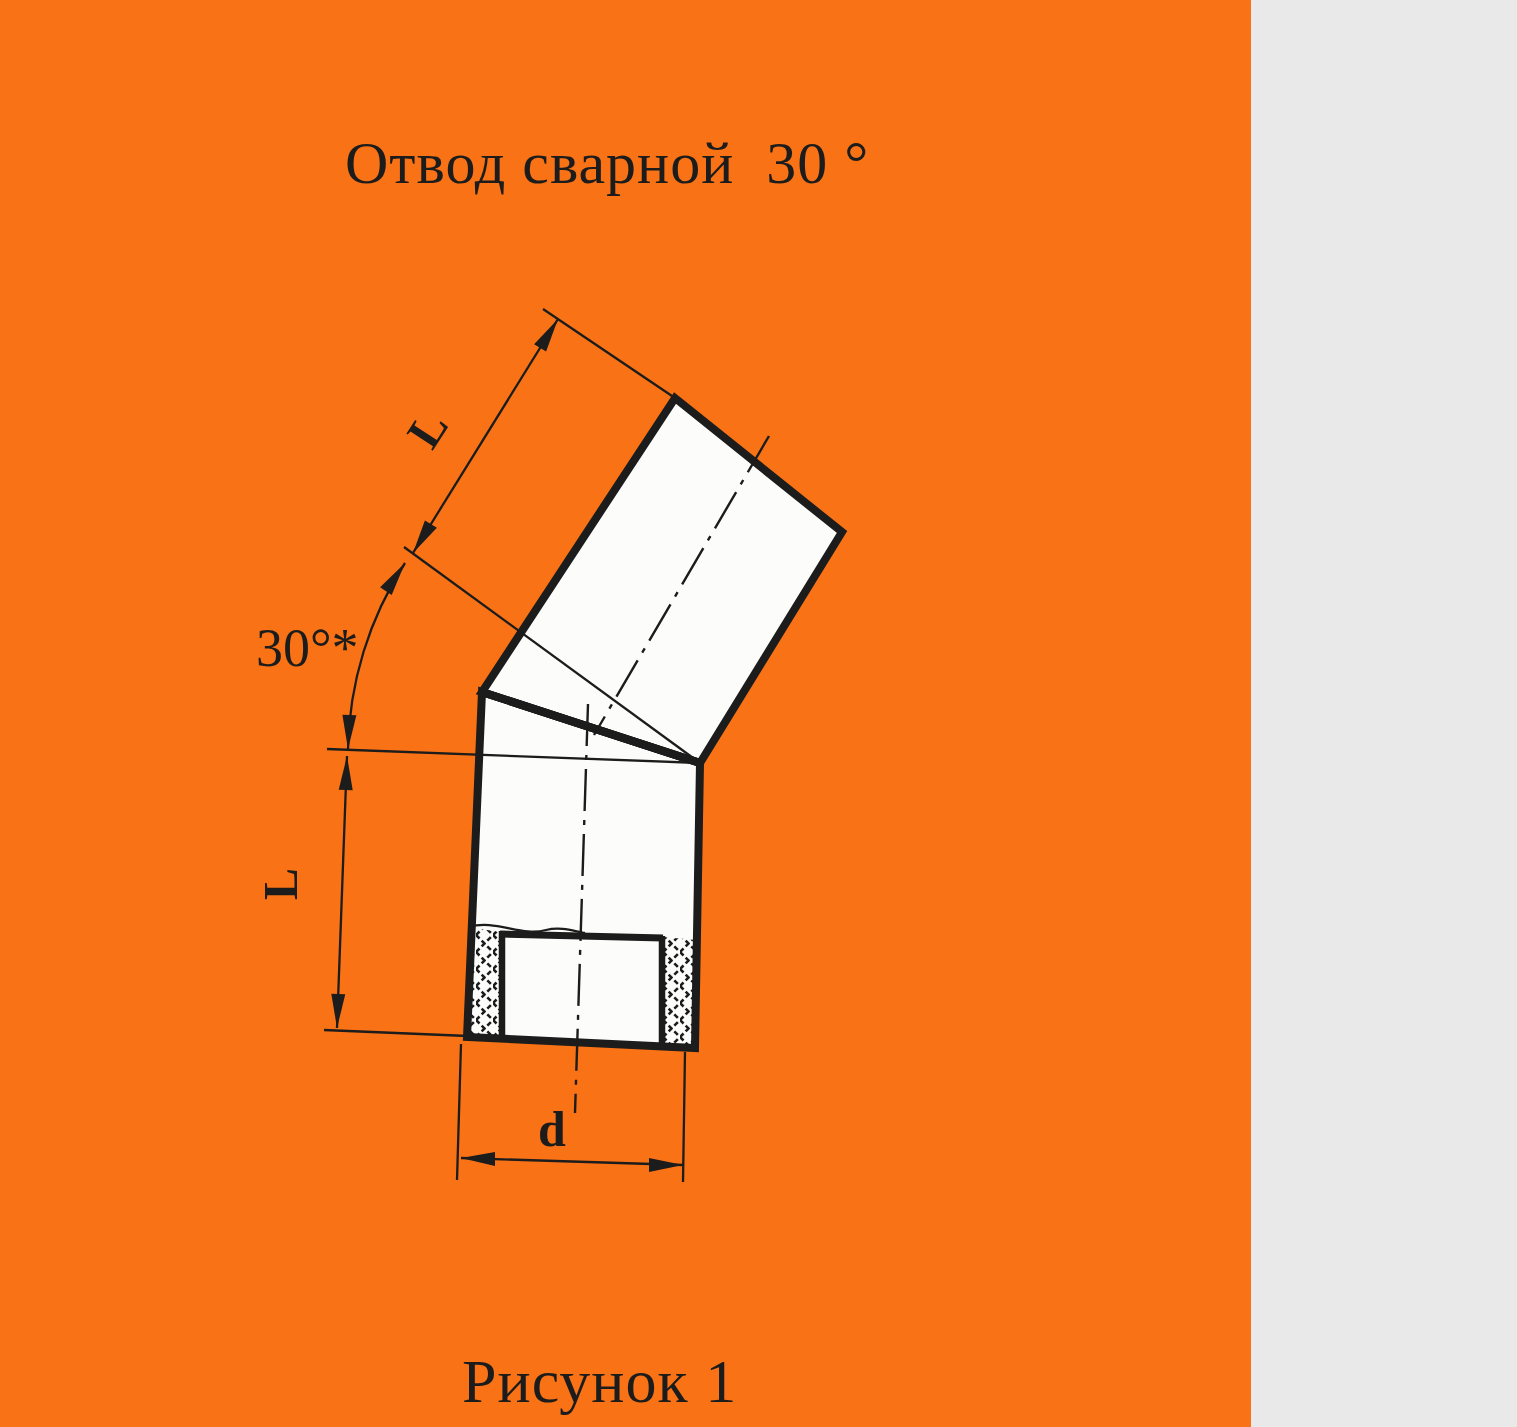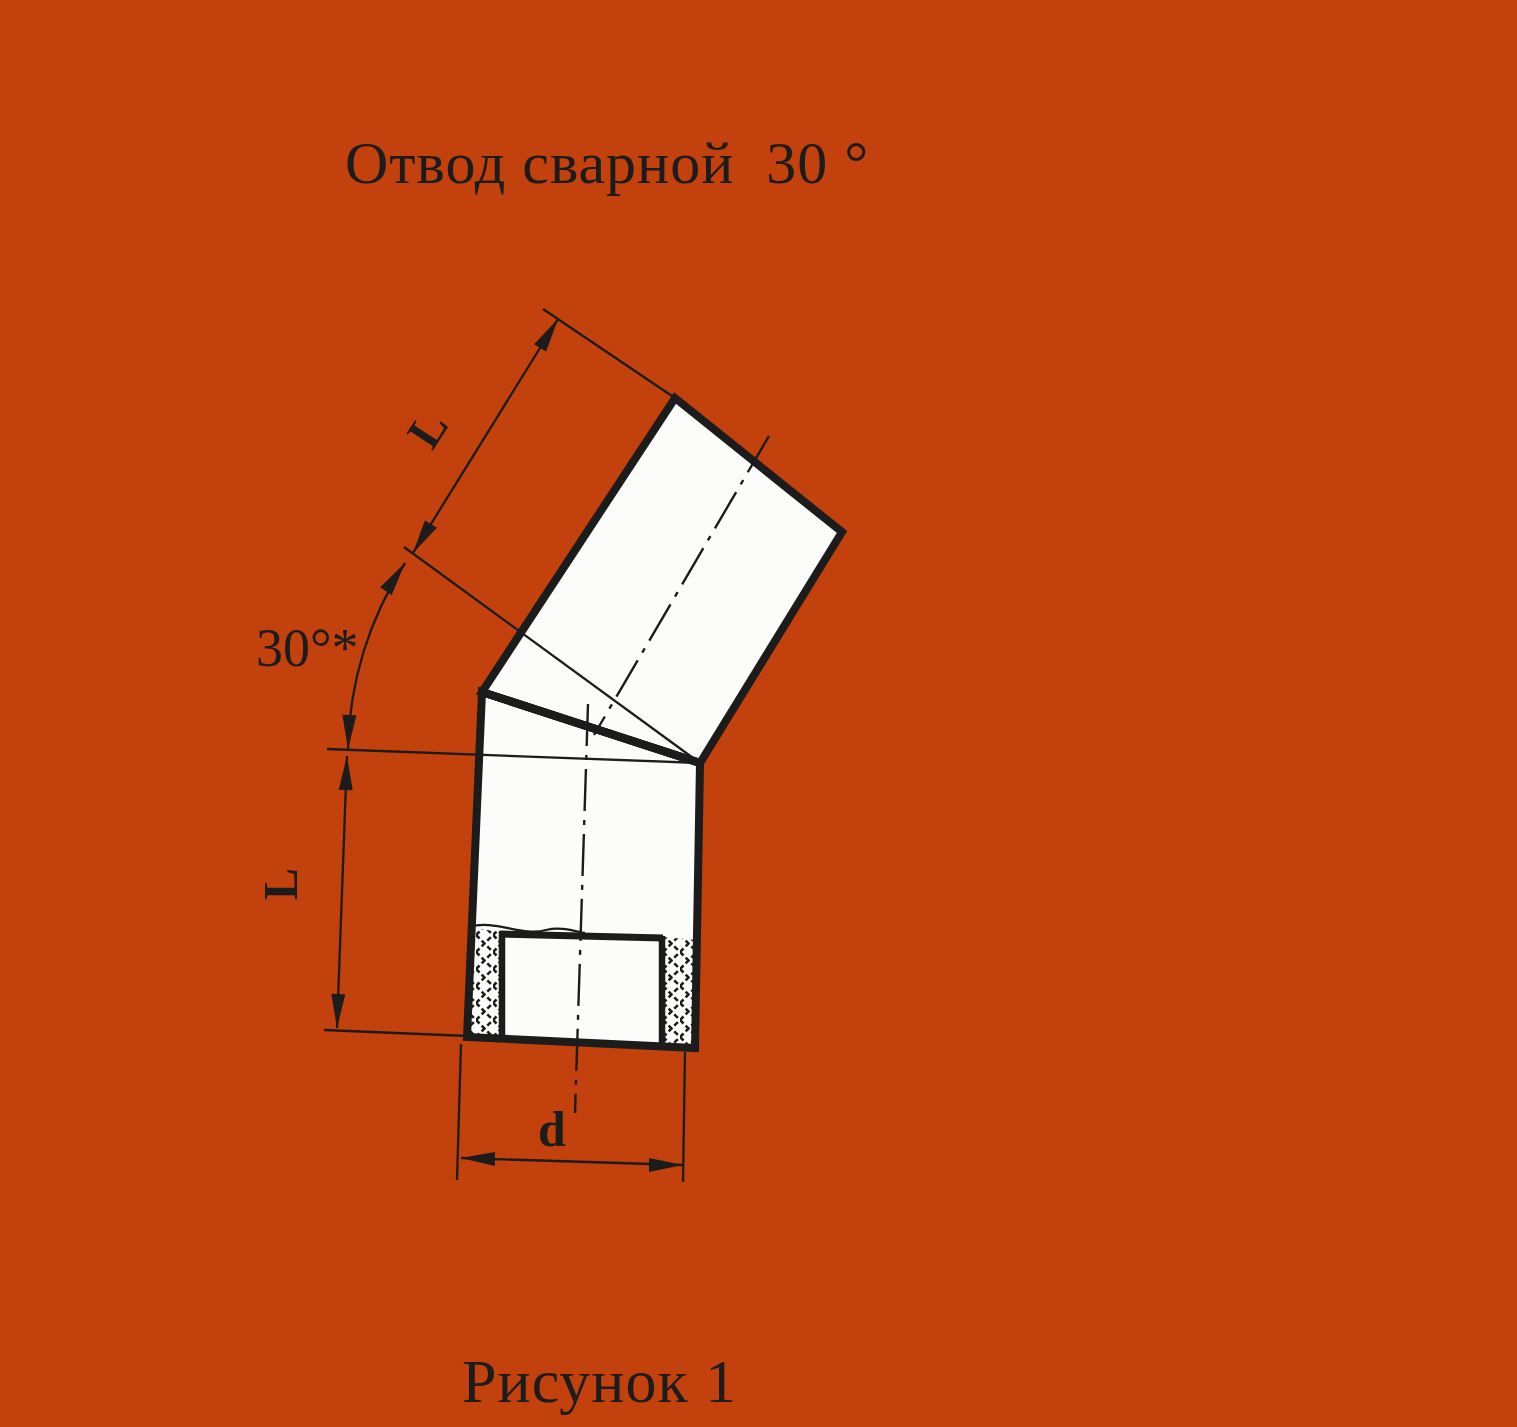--- a/index.html
+++ b/index.html
@@ -1,20 +1,20 @@
 <!DOCTYPE html>
 <html><head>
 <meta charset="utf-8">
 <style>
   html,body{margin:0;padding:0;}
   body{background:#e9e9e9;font-family:"Liberation Serif", serif;}
   .page{
     position:relative;
-    width:1517px;height:1427px;
-    background:#c2410c;
+    width:1251px;height:1427px;
+    background:#f97316;
     overflow:hidden;
   }
   svg{position:absolute;left:0;top:0;}
   .t-title{font-size:60px;letter-spacing:1px;white-space:pre;}
   .t-caption{font-size:62px;letter-spacing:1px;}
   .t-angle{font-size:54px;}
   .t-dim{font-size:48px;font-weight:bold;}
   .t-d{font-size:50px;font-weight:bold;}
   .thick{stroke-width:8;fill:none;stroke-linejoin:miter;}
   .thick-mid{stroke-width:6.5;fill:none;}

